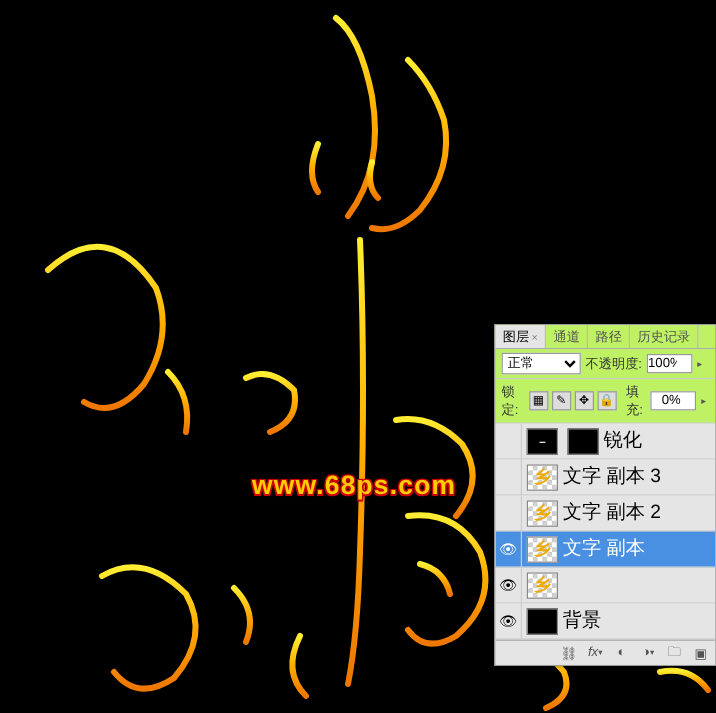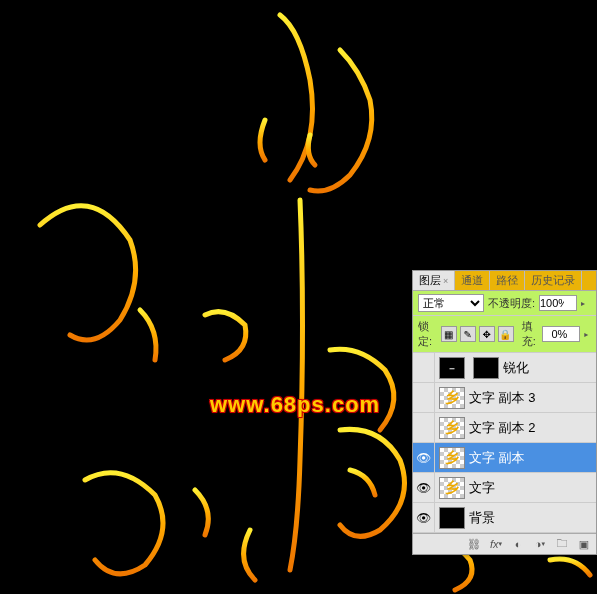--- a/index.html
+++ b/index.html
@@ -42,21 +42,21 @@
       right: 0;
       top: 270px;
       width: 185px;
       background: #e5e5e5;
       border: 1px solid #999;
       box-shadow: -1px 1px 3px rgba(0,0,0,0.3);
     }
     
     .panel-tabs {
       display: flex;
-      background: #eab308;
+      background: #bef264;
       border-bottom: 1px solid #aaa;
       height: 20px;
       align-items: center;
     }
     .panel-tab {
       padding: 2px 6px;
       font-size: 11px;
       color: #555;
       cursor: pointer;
       border-right: 1px solid #bbb;
@@ -158,21 +158,21 @@
     .thumb.black { background: #000; }
     .thumb-glyph {
       position: absolute;
       top: 50%; left: 50%;
       transform: translate(-50%, -50%);
       font-size: 14px;
       color: #eeaa00;
       font-weight: bold;
     }
     .layer-name {
-      font-size: 13px;
+      font-size: 16px;
       flex: 1;
       white-space: nowrap;
       overflow: hidden;
     }
     
     .panel-bottom {
       display: flex;
       justify-content: flex-end;
       align-items: center;
       padding: 3px 4px;
@@ -304,21 +304,20 @@
       <span class="layer-name">文字 副本</span>
     </div>
 
     <div class="layer-row">
       <div class="eye-col">
           <span class="eye">👁</span>
         </div>
       <div class="thumb checker">
           <div class="thumb-glyph">乡</div>
         </div>
-      <span class="layer-name">文字</span>
     </div>
 
     <div class="layer-row">
       <div class="eye-col">
           <span class="eye">👁</span>
         </div>
       <div class="thumb black"></div>
       <span class="layer-name">背景</span>
     </div>
   </div>

